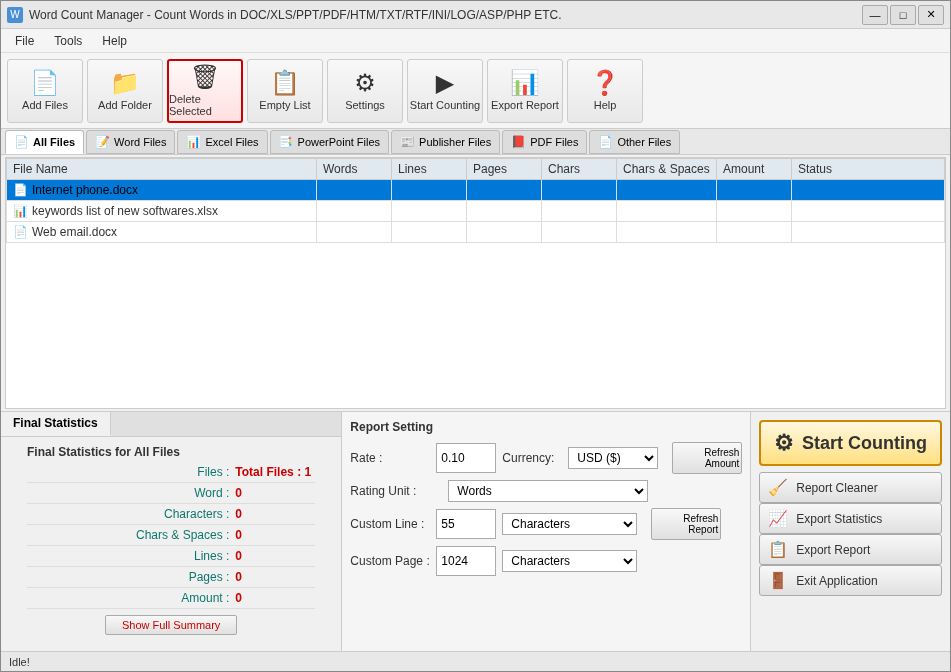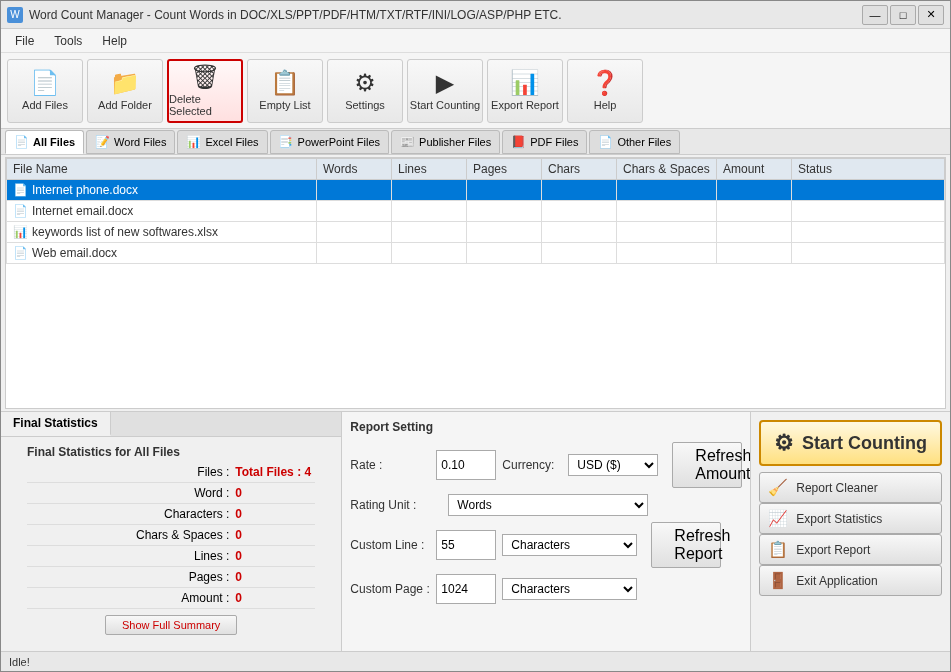--- a/index.html
+++ b/index.html
@@ -164,21 +164,21 @@
       color: #333;
       cursor: pointer;
     }
     .file-table td {
       border: 1px solid #ddd;
       padding: 3px 6px;
       color: #333;
     }
     .file-table tr.selected td {
       background: #0078d7;
-      color: #ffffff;
+      color: #000000;
       margin-left: 14px;
     }
     .file-icon { margin-right: 4px; }
     .bottom-area {
       display: flex;
       height: 240px;
       border-top: 1px solid #ccc;
       background: #f0f0f0;
     }
     .left-panel {
@@ -217,21 +217,21 @@
     .stats-row {
       display: flex;
       align-items: center;
       margin-bottom: 3px;
       border-bottom: 1px solid #ddd;
       padding-bottom: 3px;
     }
     .stats-label {
       flex: 1;
       text-align: right;
-      color: #000000;
+      color: #0f766e;
       font-size: 12px;
       padding-right: 6px;
     }
     .stats-value {
       color: #cc0000;
       font-size: 12px;
       font-weight: bold;
       min-width: 80px;
     }
     .show-summary-btn {
@@ -279,27 +279,27 @@
     }
     .form-select {
       border: 1px solid #aaa;
       background: white;
       padding: 2px 4px;
       font-size: 12px;
       height: 22px;
       cursor: pointer;
     }
     .refresh-btn {
-      padding: 4px 22px;
+      padding: 4px 2px;
       background: linear-gradient(to bottom, #f8f8f8, #e0e0e0);
       border: 1px solid #aaa;
       cursor: pointer;
-      font-size: 16px;
+      font-size: 10px;
       border-radius: 2px;
-      text-align: left;
+      text-align: right;
       width: 70px;
     }
     .right-action-panel {
       width: 200px;
       border-left: 1px solid #ccc;
       background: #f0f0f0;
       display: flex;
       flex-direction: column;
       align-items: stretch;
       padding: 8px;
@@ -461,30 +461,20 @@
       <td><span class="file-icon">📄</span>Internet phone.docx</td>
       <td></td>
       <td></td>
       <td></td>
       <td></td>
       <td></td>
       <td></td>
       <td></td>
     </tr>
             <tr>
-      <td><span class="file-icon">📄</span>Internet email.docx</td>
-      <td></td>
-      <td></td>
-      <td></td>
-      <td></td>
-      <td></td>
-      <td></td>
-      <td></td>
-    </tr>
-            <tr>
       <td><span class="file-icon">📊</span>keywords list of new softwares.xlsx</td>
       <td></td>
       <td></td>
       <td></td>
       <td></td>
       <td></td>
       <td></td>
       <td></td>
     </tr>
             <tr>
@@ -505,21 +495,21 @@
 
       <div class="left-panel">
         <div class="panel-tabs">
           <div class="panel-tab active">Final Statistics</div>
         </div>
         <div class="stats-panel">
           <div class="stats-title">Final Statistics for All Files</div>
           <div id="stats-rows-container">
               <div class="stats-row">
                 <span class="stats-label">Files :</span>
-                <span class="stats-value">Total Files : 4</span>
+                <span class="stats-value">Total Files : 1</span>
               </div>
               <div class="stats-row">
                 <span class="stats-label">Word :</span>
                 <span class="stats-value">0</span>
               </div>
               <div class="stats-row">
                 <span class="stats-label">Characters :</span>
                 <span class="stats-value">0</span>
               </div>
               <div class="stats-row">

